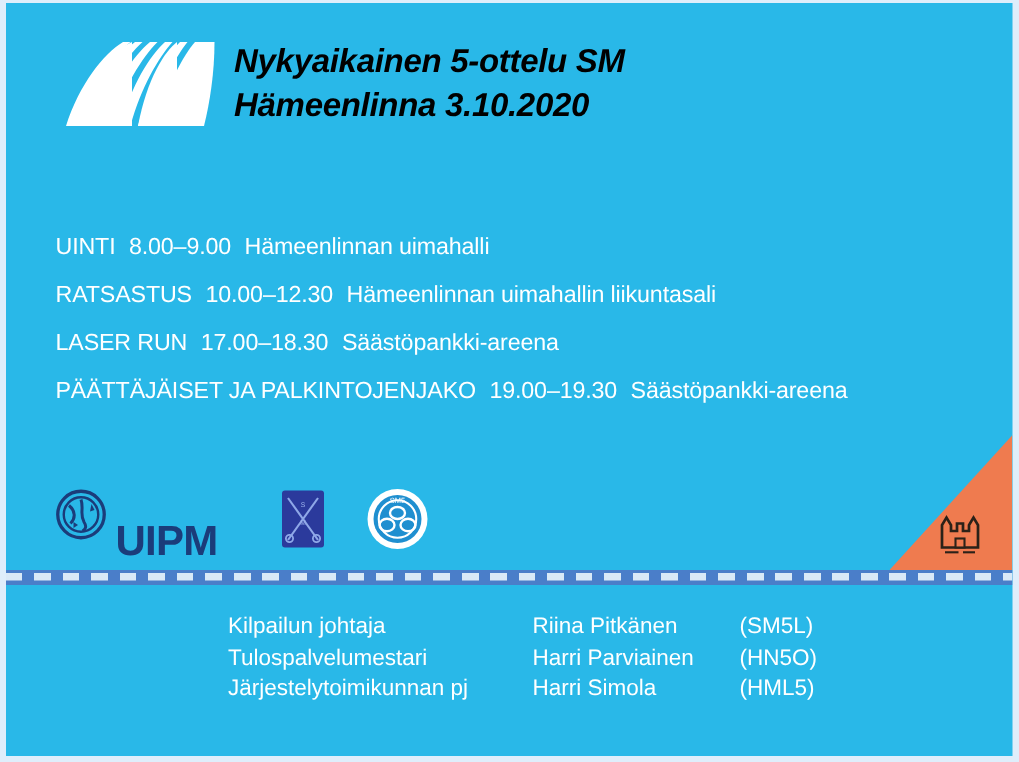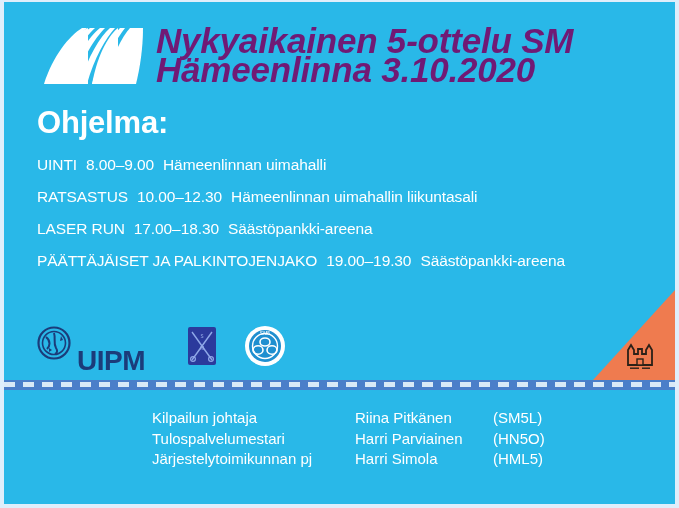--- a/index.html
+++ b/index.html
@@ -20,22 +20,22 @@
   
   #header{
     position:absolute;left:0;top:0;width:671px;height:95px;
   }
   #logo-mark{
     position:absolute;left:40px;top:24px;width:105px;height:60px;
   }
   #header-titles{
     position:absolute;left:152px;top:24px;
     font-style:italic;font-weight:bold;
-    color:#701a75;
-    font-size:35px;line-height:29px;
+    color:#000000;
+    font-size:22px;line-height:29px;
     letter-spacing:-0.2px;
     white-space:nowrap;
   }
 
   
   #program-heading{
     position:absolute;left:33px;top:103px;
     color:#ffffff;font-weight:bold;font-size:31px;
     letter-spacing:-0.2px;
   }
@@ -123,21 +123,20 @@
         </g>
       </svg>
     </div>
 
     <div id="header-titles">
       <div>Nykyaikainen 5-ottelu SM</div>
       <div>Hämeenlinna 3.10.2020</div>
     </div>
   </div>
 
-  <div id="program-heading">Ohjelma:</div>
 
   <div id="program-list">
     <div class="program-row">
       <span class="p-sport">UINTI</span><span class="p-time">8.00–9.00</span><span class="p-venue">Hämeenlinnan uimahalli</span>
     </div>
     <div class="program-row">
       <span class="p-sport">RATSASTUS</span><span class="p-time">10.00–12.30</span><span class="p-venue">Hämeenlinnan uimahallin liikuntasali</span>
     </div>
     <div class="program-row">
       <span class="p-sport">LASER RUN</span><span class="p-time">17.00–18.30</span><span class="p-venue">Säästöpankki-areena</span>

